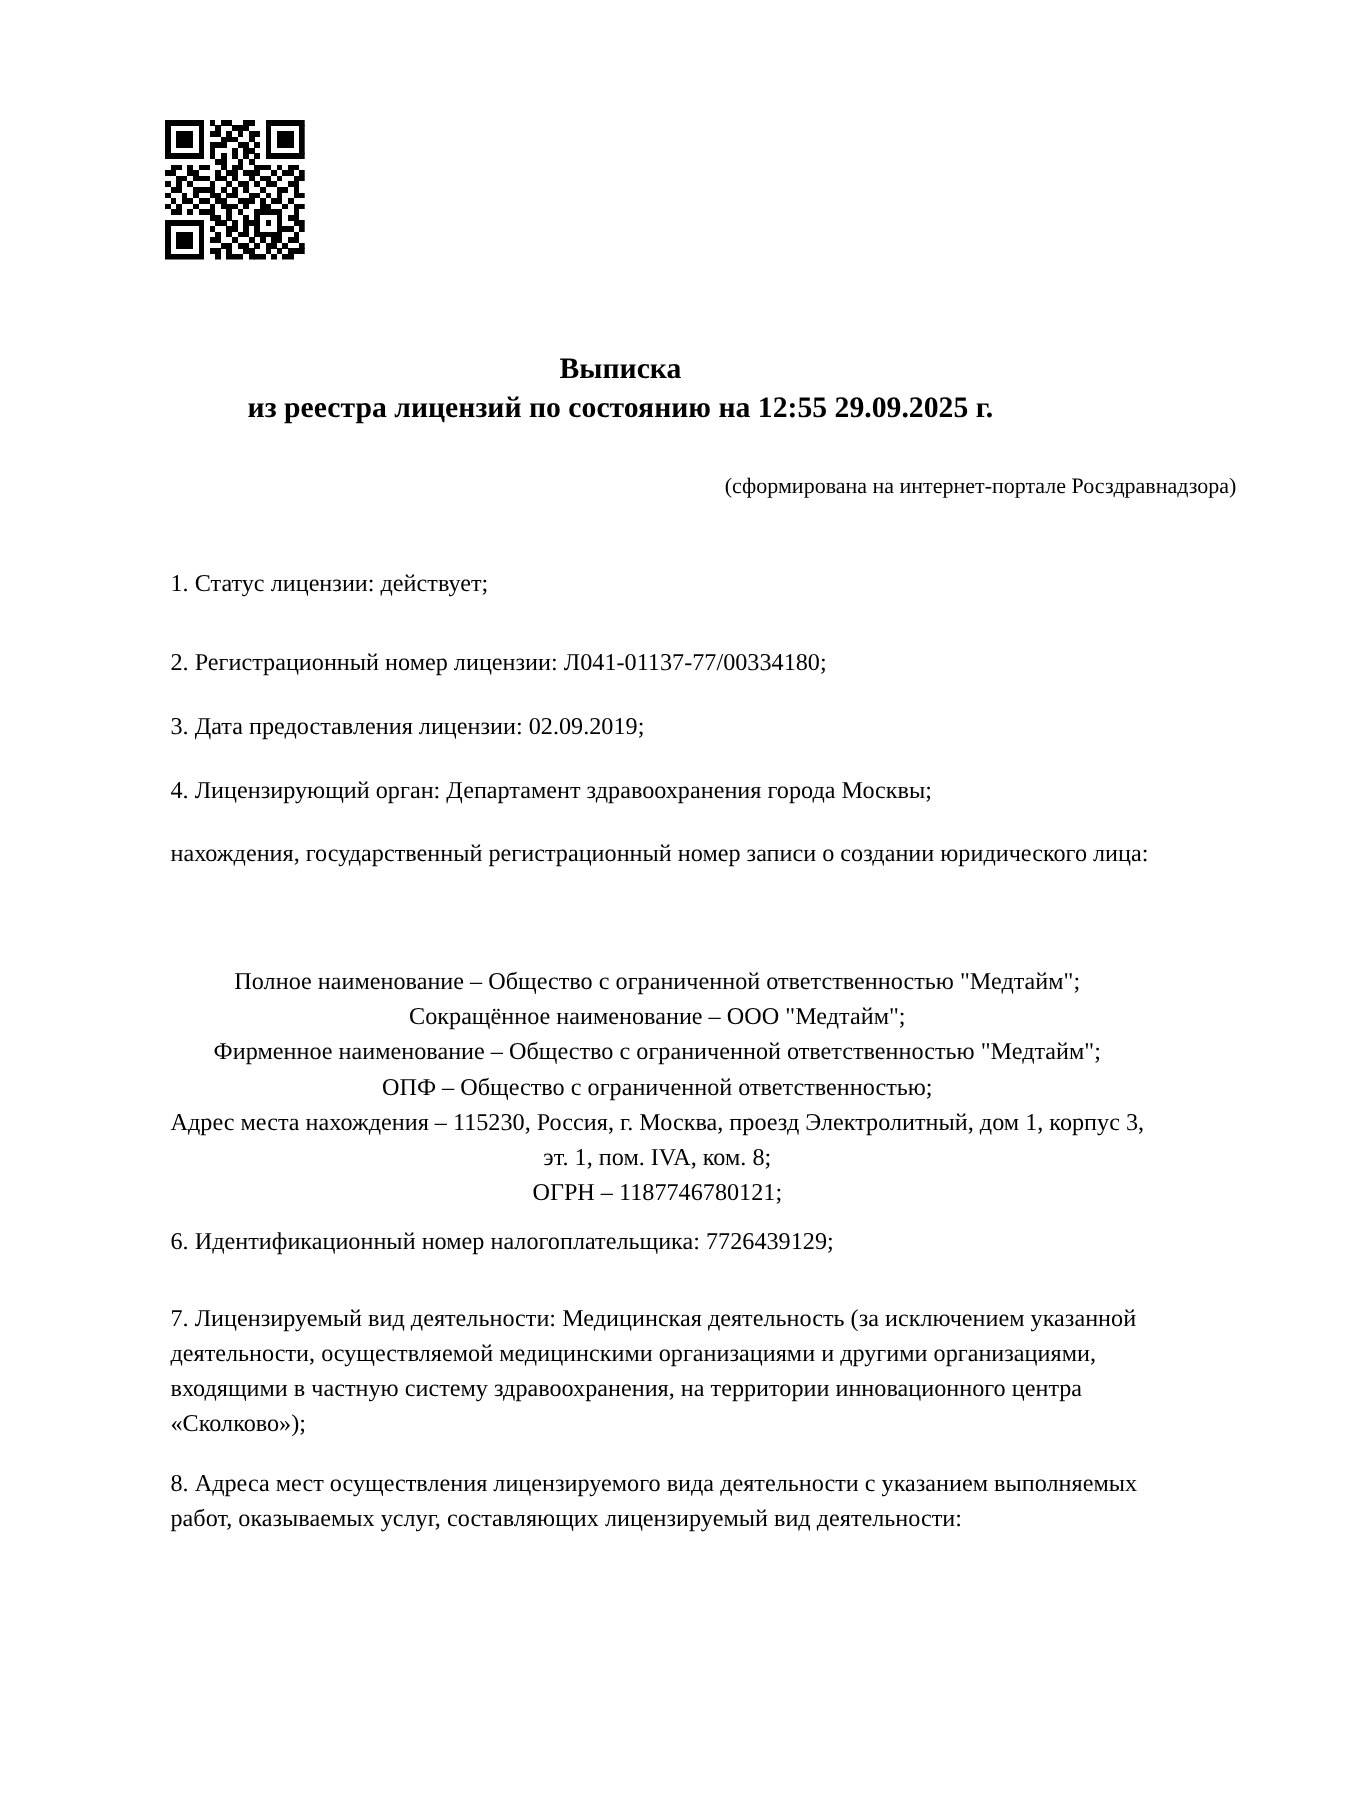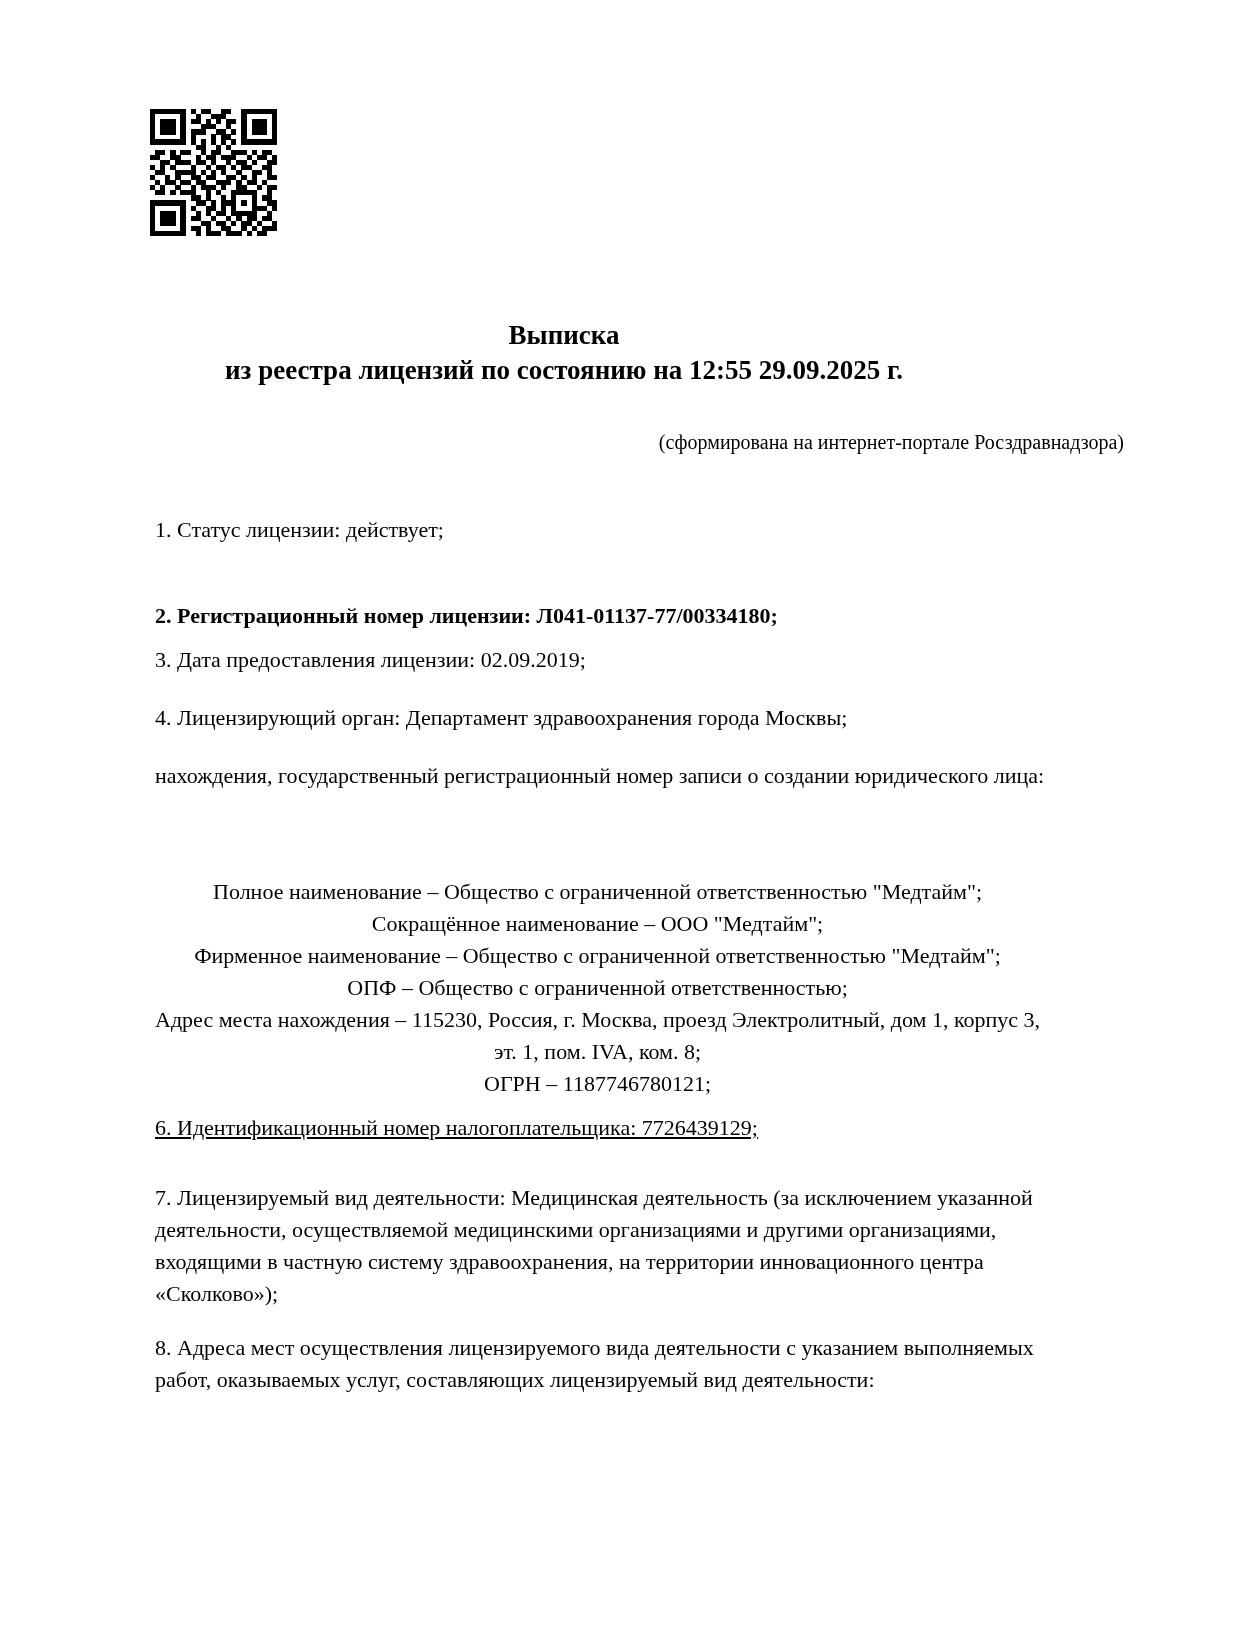--- a/index.html
+++ b/index.html
@@ -46,26 +46,26 @@
     position: absolute;
     left: 140px;
     font-size: 22px;
     line-height: 32px;
     margin-left: 15px;
   }
   .para .ln {
     white-space: nowrap;
   }
   .p-item1 { top: 514px; }
-  .p-item2 { top: 600px; font-weight: bold; }
+  .p-item2 { top: 586px; }
   .p-item3 { top: 644px; }
   .p-item4 { top: 702px; }
   .p-item5 { top: 760px; }
   .p-org   { top: 876px; text-align: center; }
-  .p-item6 { top: 1112px; text-decoration: underline; }
+  .p-item6 { top: 1112px; }
   .p-item7 { top: 1182px; }
   .p-item8 { top: 1332px; }
 </style>
 </head>
 <body>
 
 <div class="page">
 
   <svg class="qr" viewBox="0 0 25 25" shape-rendering="crispEdges" xmlns="http://www.w3.org/2000/svg">
       <rect x="0" y="0" width="1.02" height="1.02" fill="#000000"></rect>

